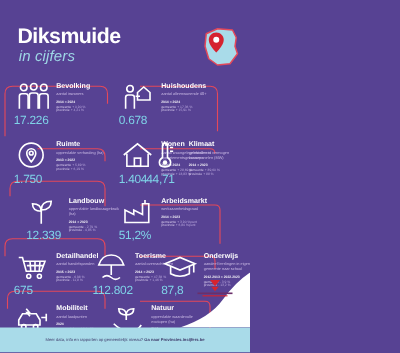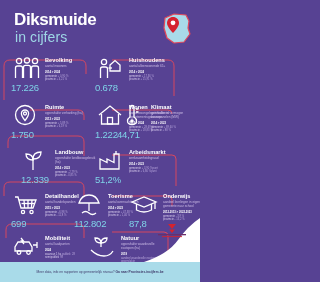--- a/index.html
+++ b/index.html
@@ -3,32 +3,32 @@
 <meta charset="utf-8">
 <style>
   * { margin:0; padding:0; box-sizing:border-box; }
   html,body { width:200px; height:282px; }
   body {
     font-family:"Liberation Sans", sans-serif;
     background:#574293;
     position:relative;
     overflow:hidden;
   }
-  #sheet { position:absolute; inset:0; }
+  #sheet { position:absolute; inset:0;margin-top:9px; }
 
   
   .header { position:absolute; left:0; top:0; width:200px; height:50px; }
   .title {
     position:absolute; left:14px; top:11px;
     font-size:17px; font-weight:bold; color:#ffffff;
     letter-spacing:-0.4px; line-height:17px;
   }
   .subtitle {
     position:absolute; left:15px; top:29px;
-    font-size:14px; color:#9ed7e6; letter-spacing:0.1px;
+    font-size:12px; color:#9ed7e6; letter-spacing:0.1px;font-style:italic;
   }
 
   
   .mapwrap { position:absolute; left:160px; top:10px; width:34px; height:36px; }
   .mapwrap svg { width:34px; height:36px; display:block; }
 
   
   .lines { position:absolute; left:0; top:0; width:200px; height:282px;
            pointer-events:none; }
   .lines svg { width:200px; height:282px; display:block; }
@@ -176,21 +176,21 @@
   <div class="card" style="left:96px; top:103px;">
     <div class="ico">
       <svg viewBox="0 0 30 26">
         <g fill="none" stroke="#ffffff" stroke-width="1.3">
           <path d="M3 12 L14 3 L25 12"></path>
           <path d="M5.5 11 L5.5 21 L22.5 21 L22.5 11"></path>
           <rect x="11.5" y="14.5" width="5" height="6.5"></rect>
         </g>
       </svg>
     </div>
-    <div class="big">1.222</div>
+    <div class="big">1.404</div>
     <div class="txt">
       <div class="hd">Wonen</div>
       <div class="desc">aantal woongelegenheden in appartementsgebouwen</div>
       <div class="yr">2014 &gt; 2024</div>
       <div class="cmp"><b>gemeente</b> <span>+ 28,69 %</span></div>
       <div class="cmp"><b>provincie</b> <span>+ 18,83 %</span></div>
     </div>
   </div>
 
   <div class="card" style="left:118px; top:103px; width:80px;">
@@ -257,21 +257,21 @@
       <svg viewBox="0 0 30 26">
         <g fill="none" stroke="#ffffff" stroke-width="1.3">
           <path d="M3 5 L6 5 L9 16 L21 16 L24 8 L6.8 8"></path>
           <path d="M9.5 11.5 L22.7 11.5"></path>
           <path d="M12 8 L12.6 16 M16 8 L16 16 M20 8 L19.4 16"></path>
           <circle cx="11" cy="20" r="1.6"></circle>
             <circle cx="19.5" cy="20" r="1.6"></circle>
         </g>
       </svg>
     </div>
-    <div class="big">699</div>
+    <div class="big">675</div>
     <div class="txt">
       <div class="hd">Detailhandel</div>
       <div class="desc">aantal handelspanden</div>
       <div class="yr">2015 &gt; 2023</div>
       <div class="cmp"><b>gemeente</b> <span>- 6,98 %</span></div>
       <div class="cmp"><b>provincie</b> <span>- 11,8 %</span></div>
     </div>
   </div>
 
   <div class="card" style="left:75px; top:192px;">

